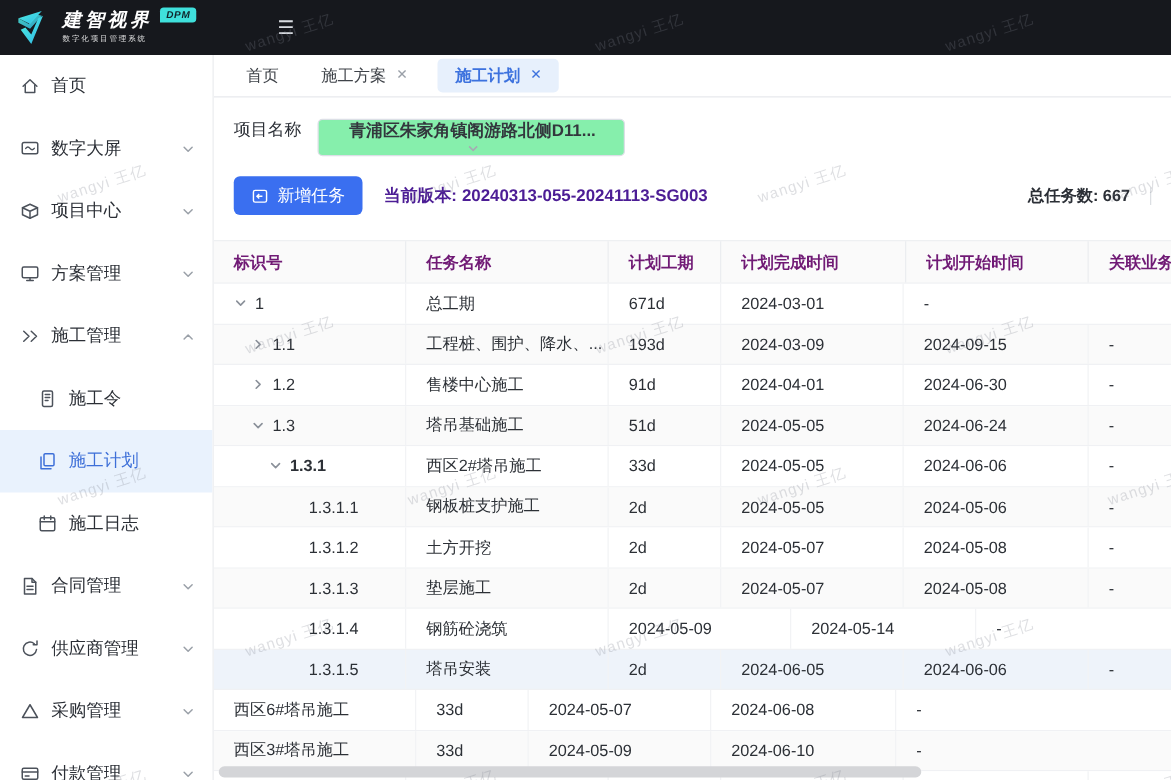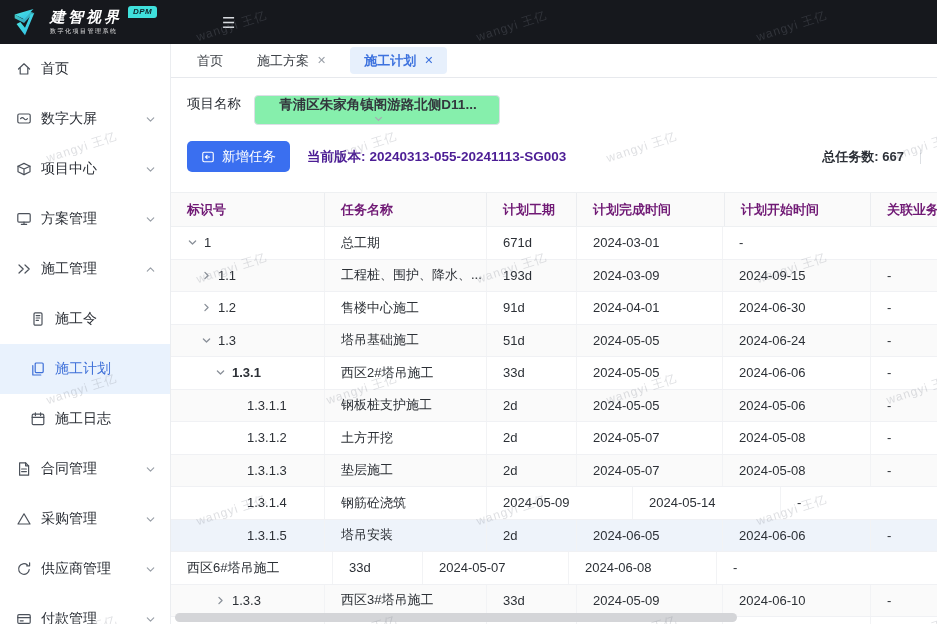--- a/index.html
+++ b/index.html
@@ -246,38 +246,38 @@
         <span>合同管理</span>
         <span class="chev down">
           <svg viewBox="0 0 12 12" fill="none" stroke="currentColor" stroke-width="1.3" stroke-linecap="round" stroke-linejoin="round">
             <path d="M2.5 4.2 6 7.7l3.5-3.5"></path>
           </svg>
         </span>
       </div>
       <div class="side-item">
         <span class="s-icon">
           <svg viewBox="0 0 16 16" fill="none" stroke="currentColor" stroke-width="1.2" stroke-linecap="round" stroke-linejoin="round">
-            <path d="M8 2.8 14 13H2z"></path>
-          </svg>
-        </span>
-        <span>采购管理</span>
-        <span class="chev down">
-          <svg viewBox="0 0 12 12" fill="none" stroke="currentColor" stroke-width="1.3" stroke-linecap="round" stroke-linejoin="round">
-            <path d="M2.5 4.2 6 7.7l3.5-3.5"></path>
-          </svg>
-        </span>
-      </div>
-      <div class="side-item">
-        <span class="s-icon">
-          <svg viewBox="0 0 16 16" fill="none" stroke="currentColor" stroke-width="1.2" stroke-linecap="round" stroke-linejoin="round">
             <path d="M13.2 8.6A5.3 5.3 0 1 1 11.4 4"></path>
             <path d="M13.6 1.8v3h-3"></path>
           </svg>
         </span>
         <span>供应商管理</span>
+        <span class="chev down">
+          <svg viewBox="0 0 12 12" fill="none" stroke="currentColor" stroke-width="1.3" stroke-linecap="round" stroke-linejoin="round">
+            <path d="M2.5 4.2 6 7.7l3.5-3.5"></path>
+          </svg>
+        </span>
+      </div>
+      <div class="side-item">
+        <span class="s-icon">
+          <svg viewBox="0 0 16 16" fill="none" stroke="currentColor" stroke-width="1.2" stroke-linecap="round" stroke-linejoin="round">
+            <path d="M8 2.8 14 13H2z"></path>
+          </svg>
+        </span>
+        <span>采购管理</span>
         <span class="chev down">
           <svg viewBox="0 0 12 12" fill="none" stroke="currentColor" stroke-width="1.3" stroke-linecap="round" stroke-linejoin="round">
             <path d="M2.5 4.2 6 7.7l3.5-3.5"></path>
           </svg>
         </span>
       </div>
       <div class="side-item">
         <span class="s-icon">
           <svg viewBox="0 0 16 16" fill="none" stroke="currentColor" stroke-width="1.2" stroke-linecap="round" stroke-linejoin="round">
             <rect x="1.8" y="3.6" width="12.4" height="8.8" rx="1.2"></rect>
@@ -477,28 +477,20 @@
           <div class="td c5">-</div>
         </div>
         <div class="tr">
           <div class="td c1">西区6#塔吊施工</div>
           <div class="td c2">33d</div>
           <div class="td c3">2024-05-07</div>
           <div class="td c4">2024-06-08</div>
           <div class="td c5">-</div>
         </div>
         <div class="tr zebra">
-          <div class="td tree c0" style="padding-left: 44px;">
-            <span class="caret">
-              <svg viewBox="0 0 12 12" fill="none" stroke="currentColor" stroke-width="1.4" stroke-linecap="round" stroke-linejoin="round">
-                <path d="M4.3 2.6 7.7 6l-3.4 3.4"></path>
-              </svg>
-            </span>
-            <span>1.3.3</span>
-          </div>
           <div class="td c1">西区3#塔吊施工</div>
           <div class="td c2">33d</div>
           <div class="td c3">2024-05-09</div>
           <div class="td c4">2024-06-10</div>
           <div class="td c5">-</div>
         </div>
         <div class="tr">
           <div class="td tree c0" style="padding-left: 44px;"></div>
           <div class="td c1">西区1#塔吊施工</div>
           <div class="td c2">33d</div>

